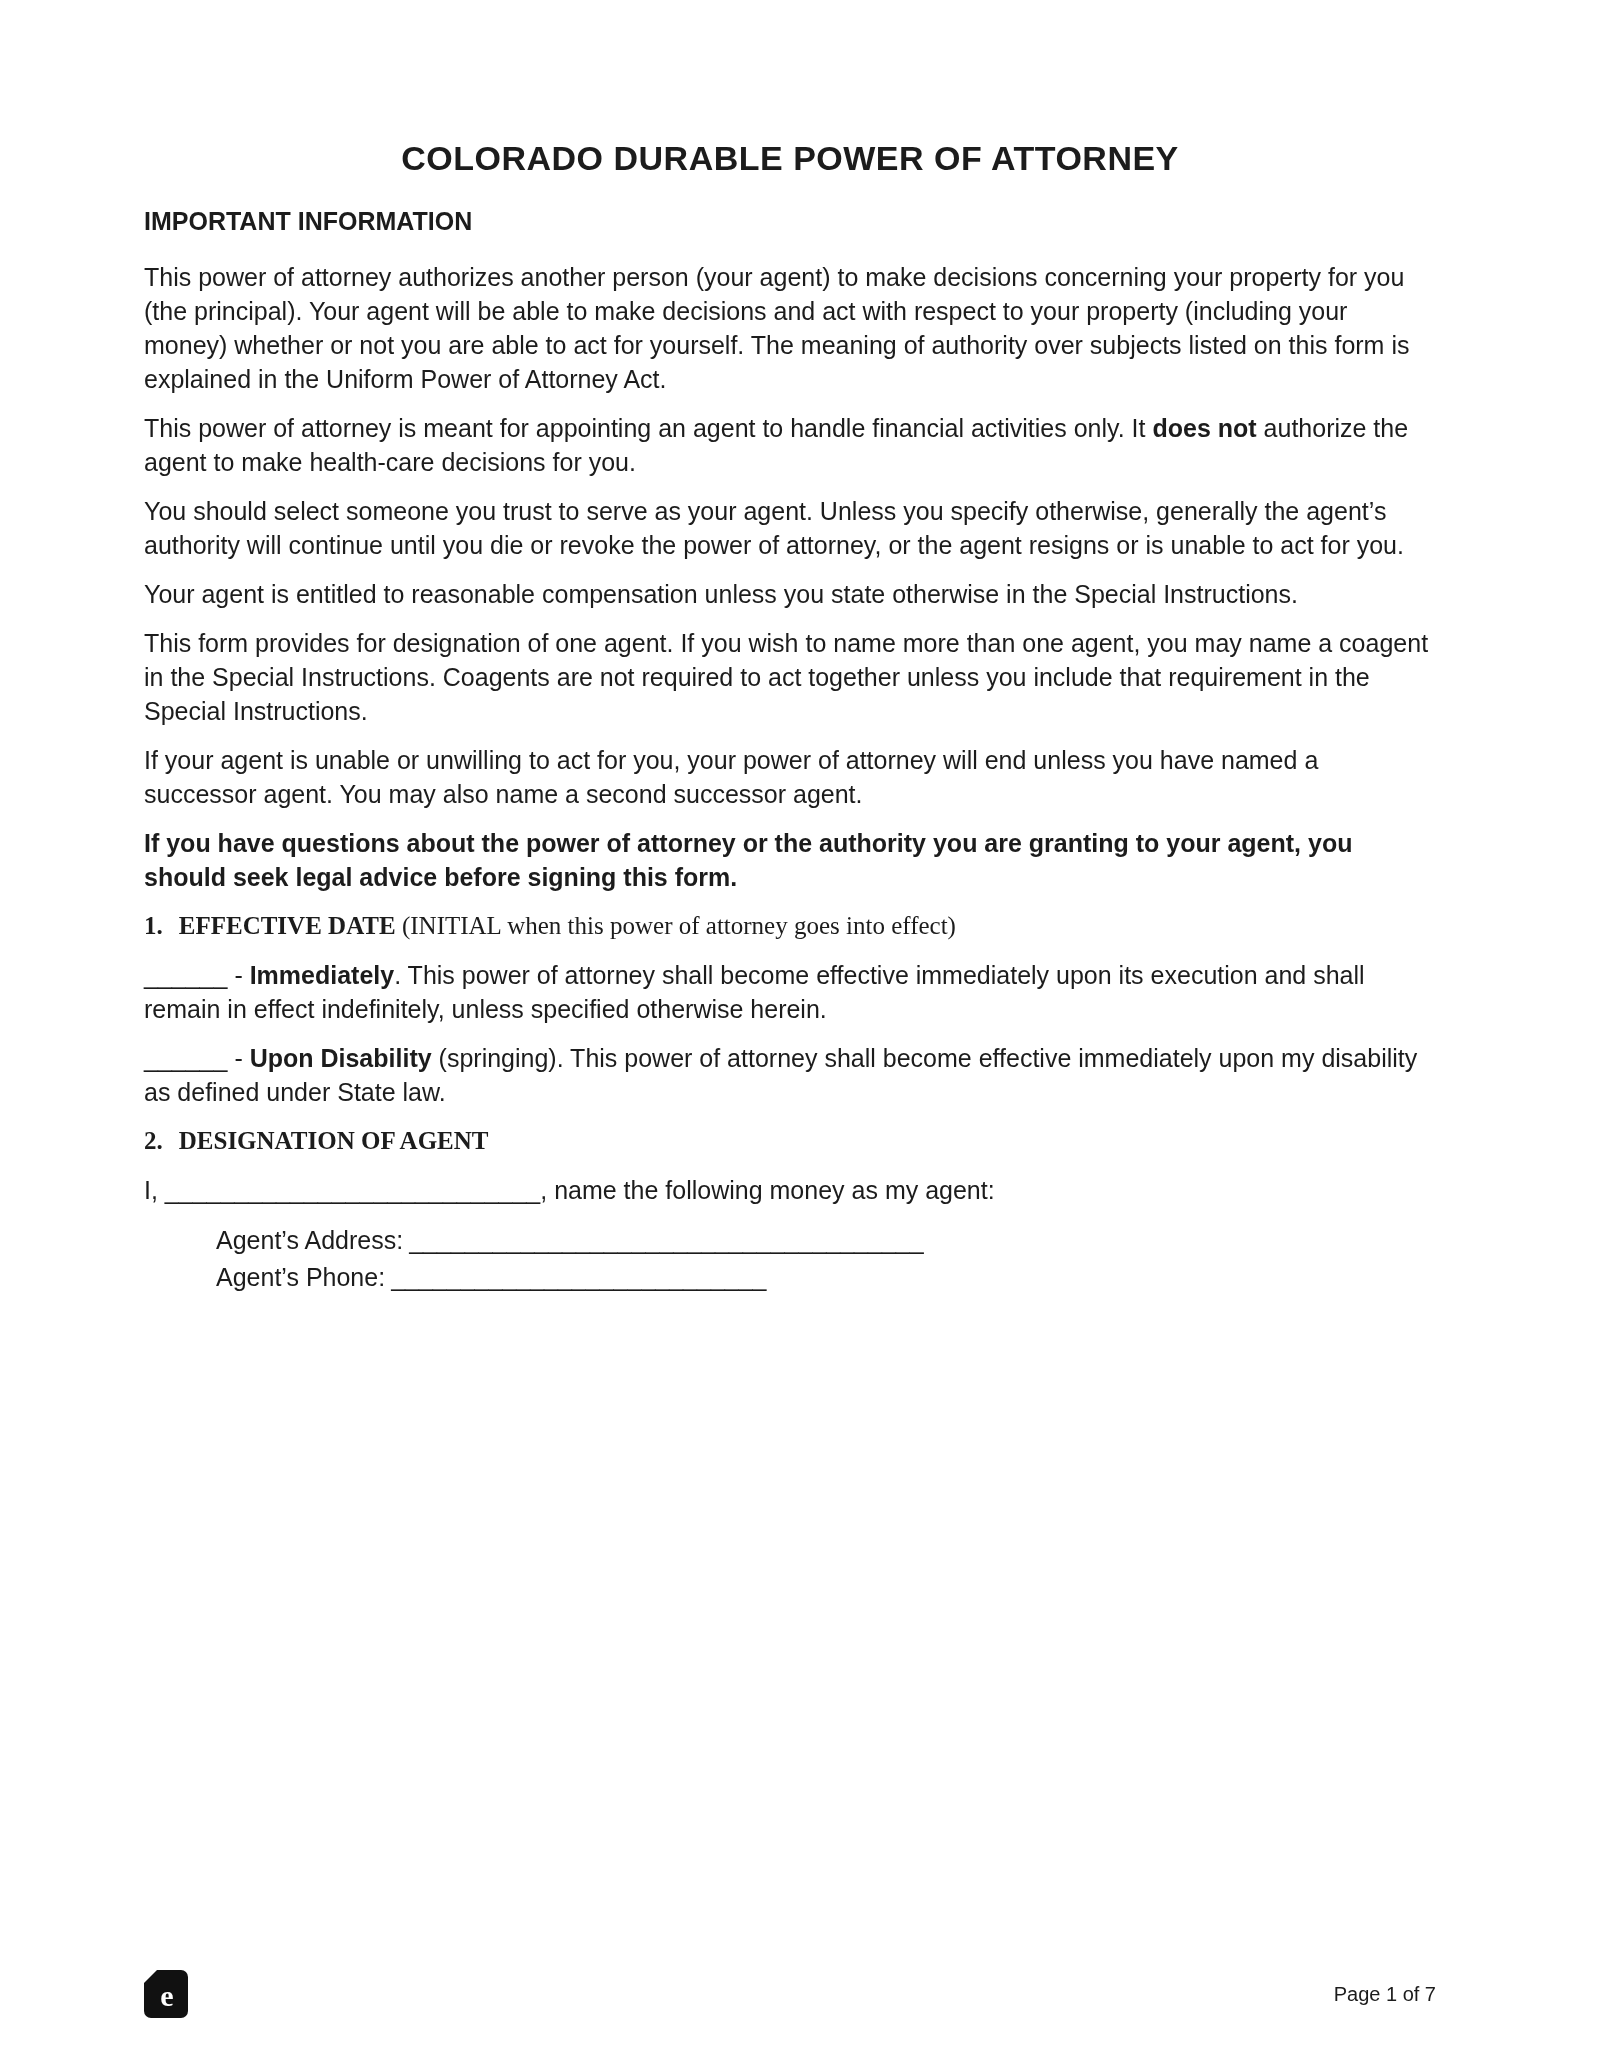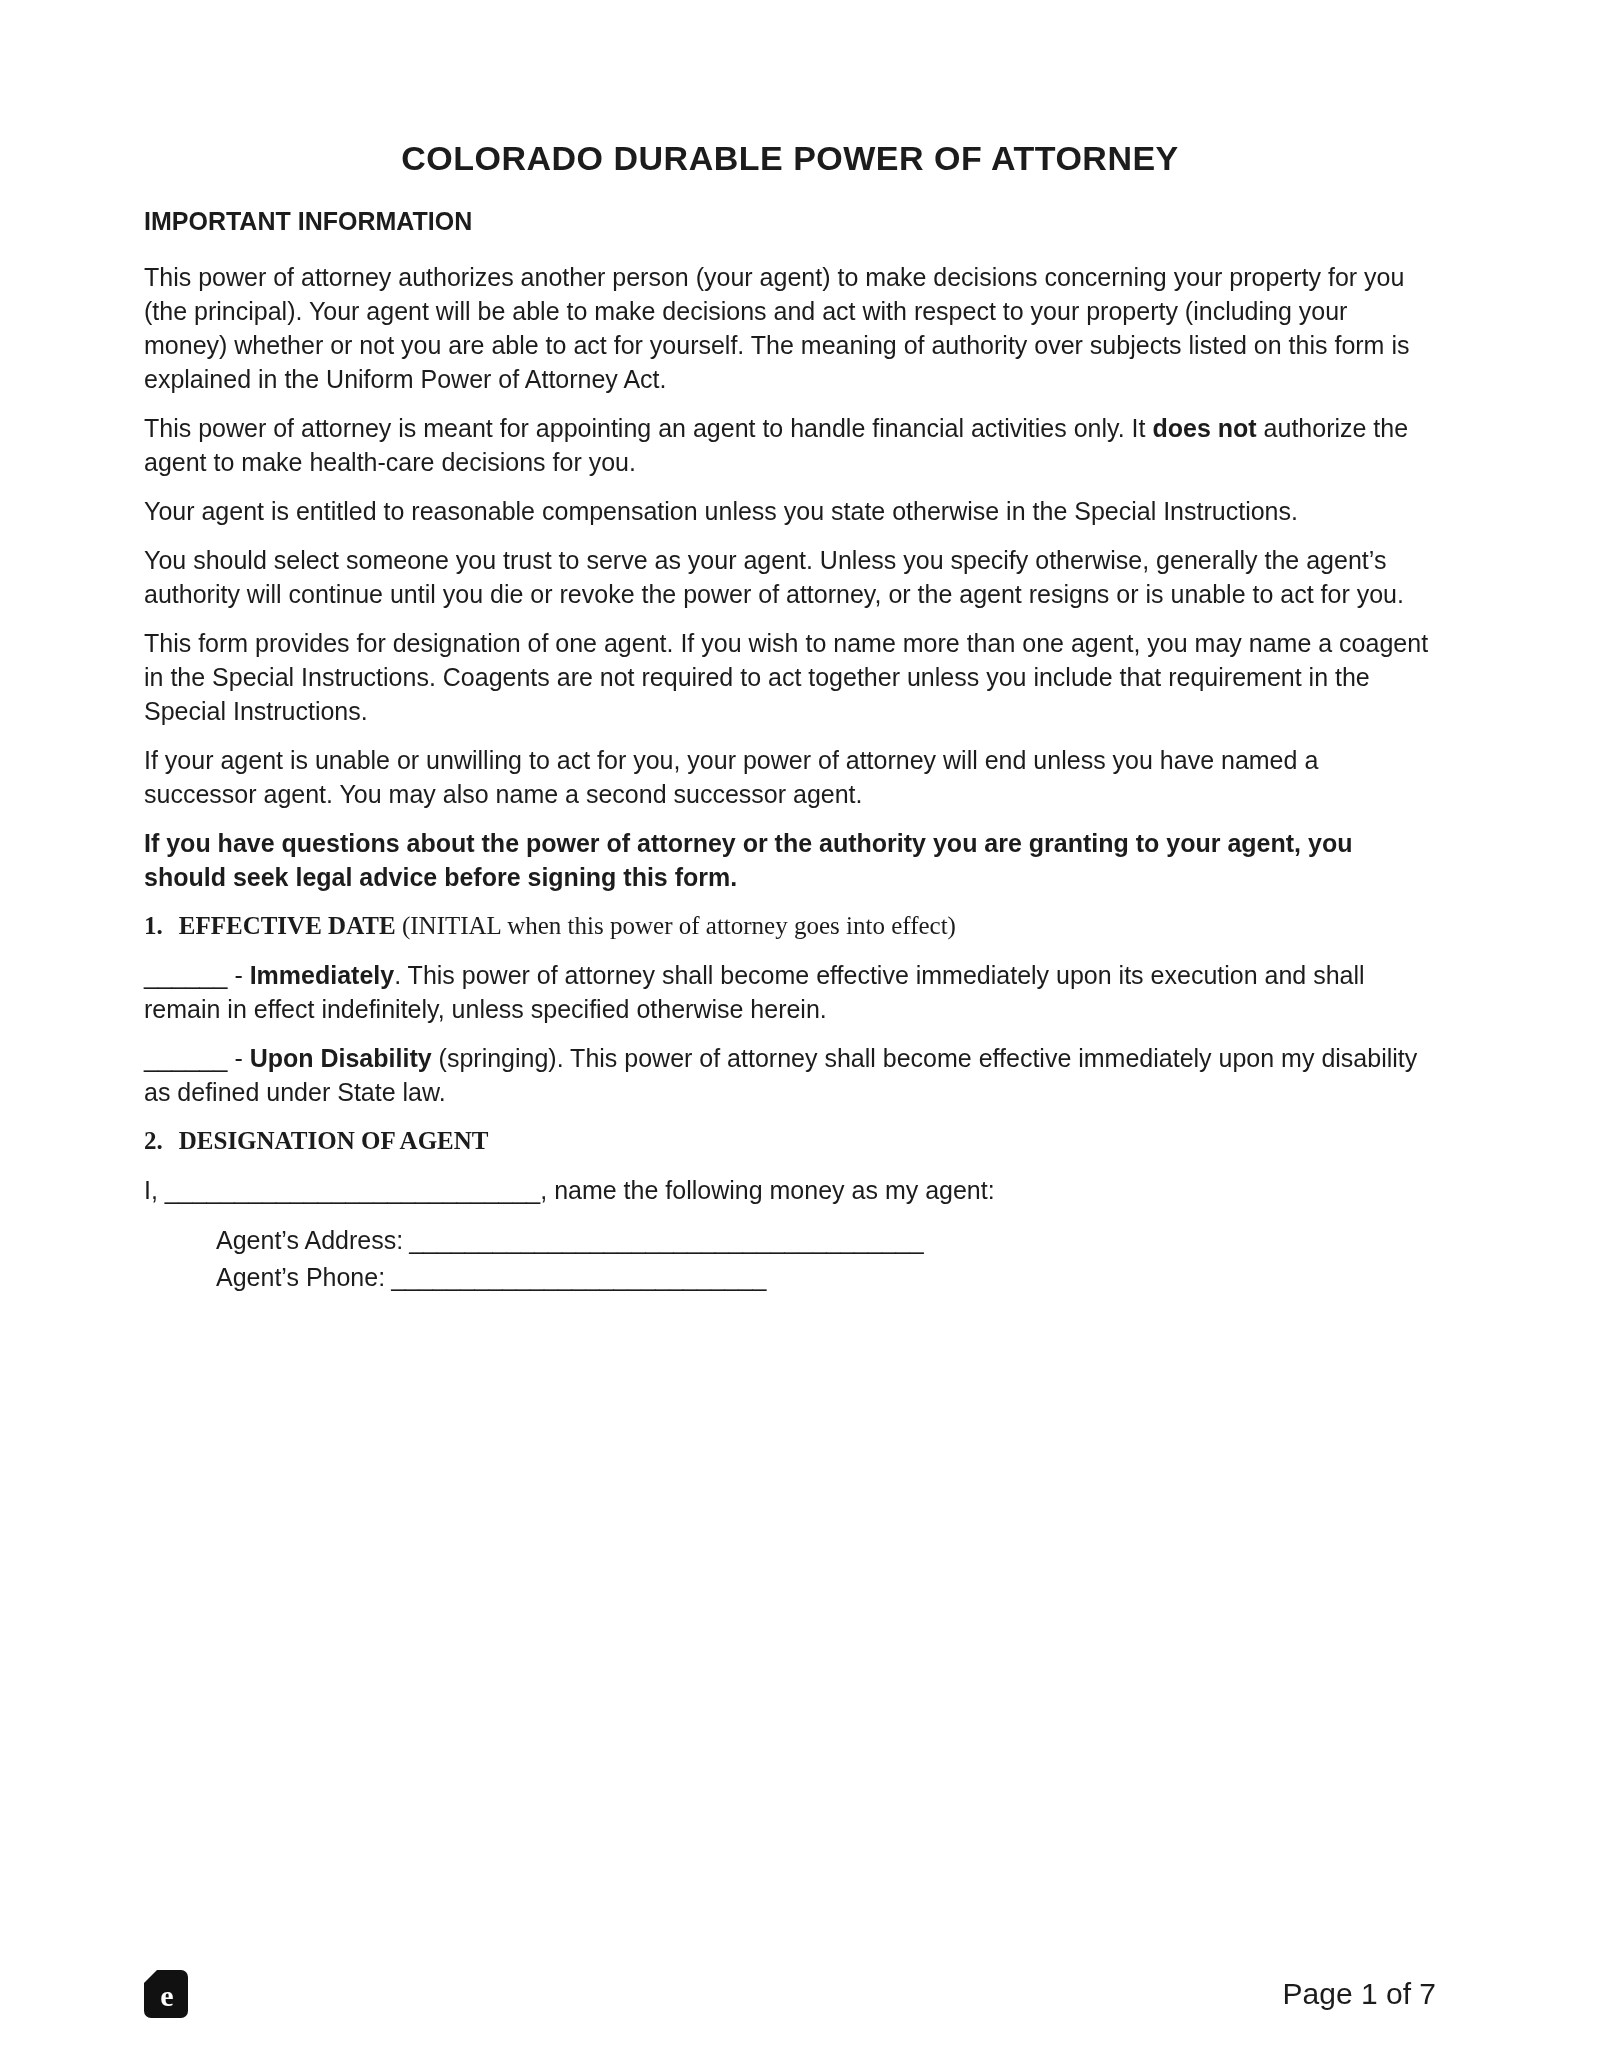--- a/index.html
+++ b/index.html
@@ -95,41 +95,41 @@
   }
   .logo-e {
     font-family: "Liberation Serif", "DejaVu Serif", serif;
     font-weight: bold;
     font-size: 30px;
     line-height: 30px;
     color: #ffffff;
     transform: translate(1px, 2px);
   }
   .page-number {
-    font-size: 30px;
+    font-size: 20px;
     line-height: 30px;
     color: #1c1c1c;
   }
 </style>
 </head>
 <body>
 
 <div class="page">
 
   <h1 class="doc-title">COLORADO DURABLE POWER OF ATTORNEY</h1>
 
   <h2 class="doc-subtitle">IMPORTANT INFORMATION</h2>
 
   <p class="body-par">This power of attorney authorizes another person (your agent) to make decisions concerning your property for you (the principal). Your agent will be able to make decisions and act with respect to your property (including your money) whether or not you are able to act for yourself. The meaning of authority over subjects listed on this form is explained in the Uniform Power of Attorney Act.</p>
 
   <p class="body-par"><span>This power of attorney is meant for appointing an agent to handle financial activities only. It </span><strong>does not</strong><span> authorize the agent to make health-care decisions for you.</span></p>
 
+  <p class="body-par">You should select someone you trust to serve as your agent. Unless you specify otherwise, generally the agent’s authority will continue until you die or revoke the power of attorney, or the agent resigns or is unable to act for you.</p>
+
   <p class="body-par">Your agent is entitled to reasonable compensation unless you state otherwise in the Special Instructions.</p>
-
-  <p class="body-par">You should select someone you trust to serve as your agent. Unless you specify otherwise, generally the agent’s authority will continue until you die or revoke the power of attorney, or the agent resigns or is unable to act for you.</p>
 
   <p class="body-par">This form provides for designation of one agent. If you wish to name more than one agent, you may name a coagent in the Special Instructions. Coagents are not required to act together unless you include that requirement in the Special Instructions.</p>
 
   <p class="body-par">If your agent is unable or unwilling to act for you, your power of attorney will end unless you have named a successor agent. You may also name a second successor agent.</p>
 
   <p class="warning-par">If you have questions about the power of attorney or the authority you are granting to your agent, you should seek legal advice before signing this form.</p>
 
   <p class="section-heading"><span class="sec-num">1.</span><span>EFFECTIVE DATE</span><span class="heading-rest"> (INITIAL when this power of attorney goes into effect)</span></p>
 
   <p class="body-par"><span class="blank">______</span><span> - </span><strong>Immediately</strong><span>. This power of attorney shall become effective immediately upon its execution and shall remain in effect indefinitely, unless specified otherwise herein.</span></p>

